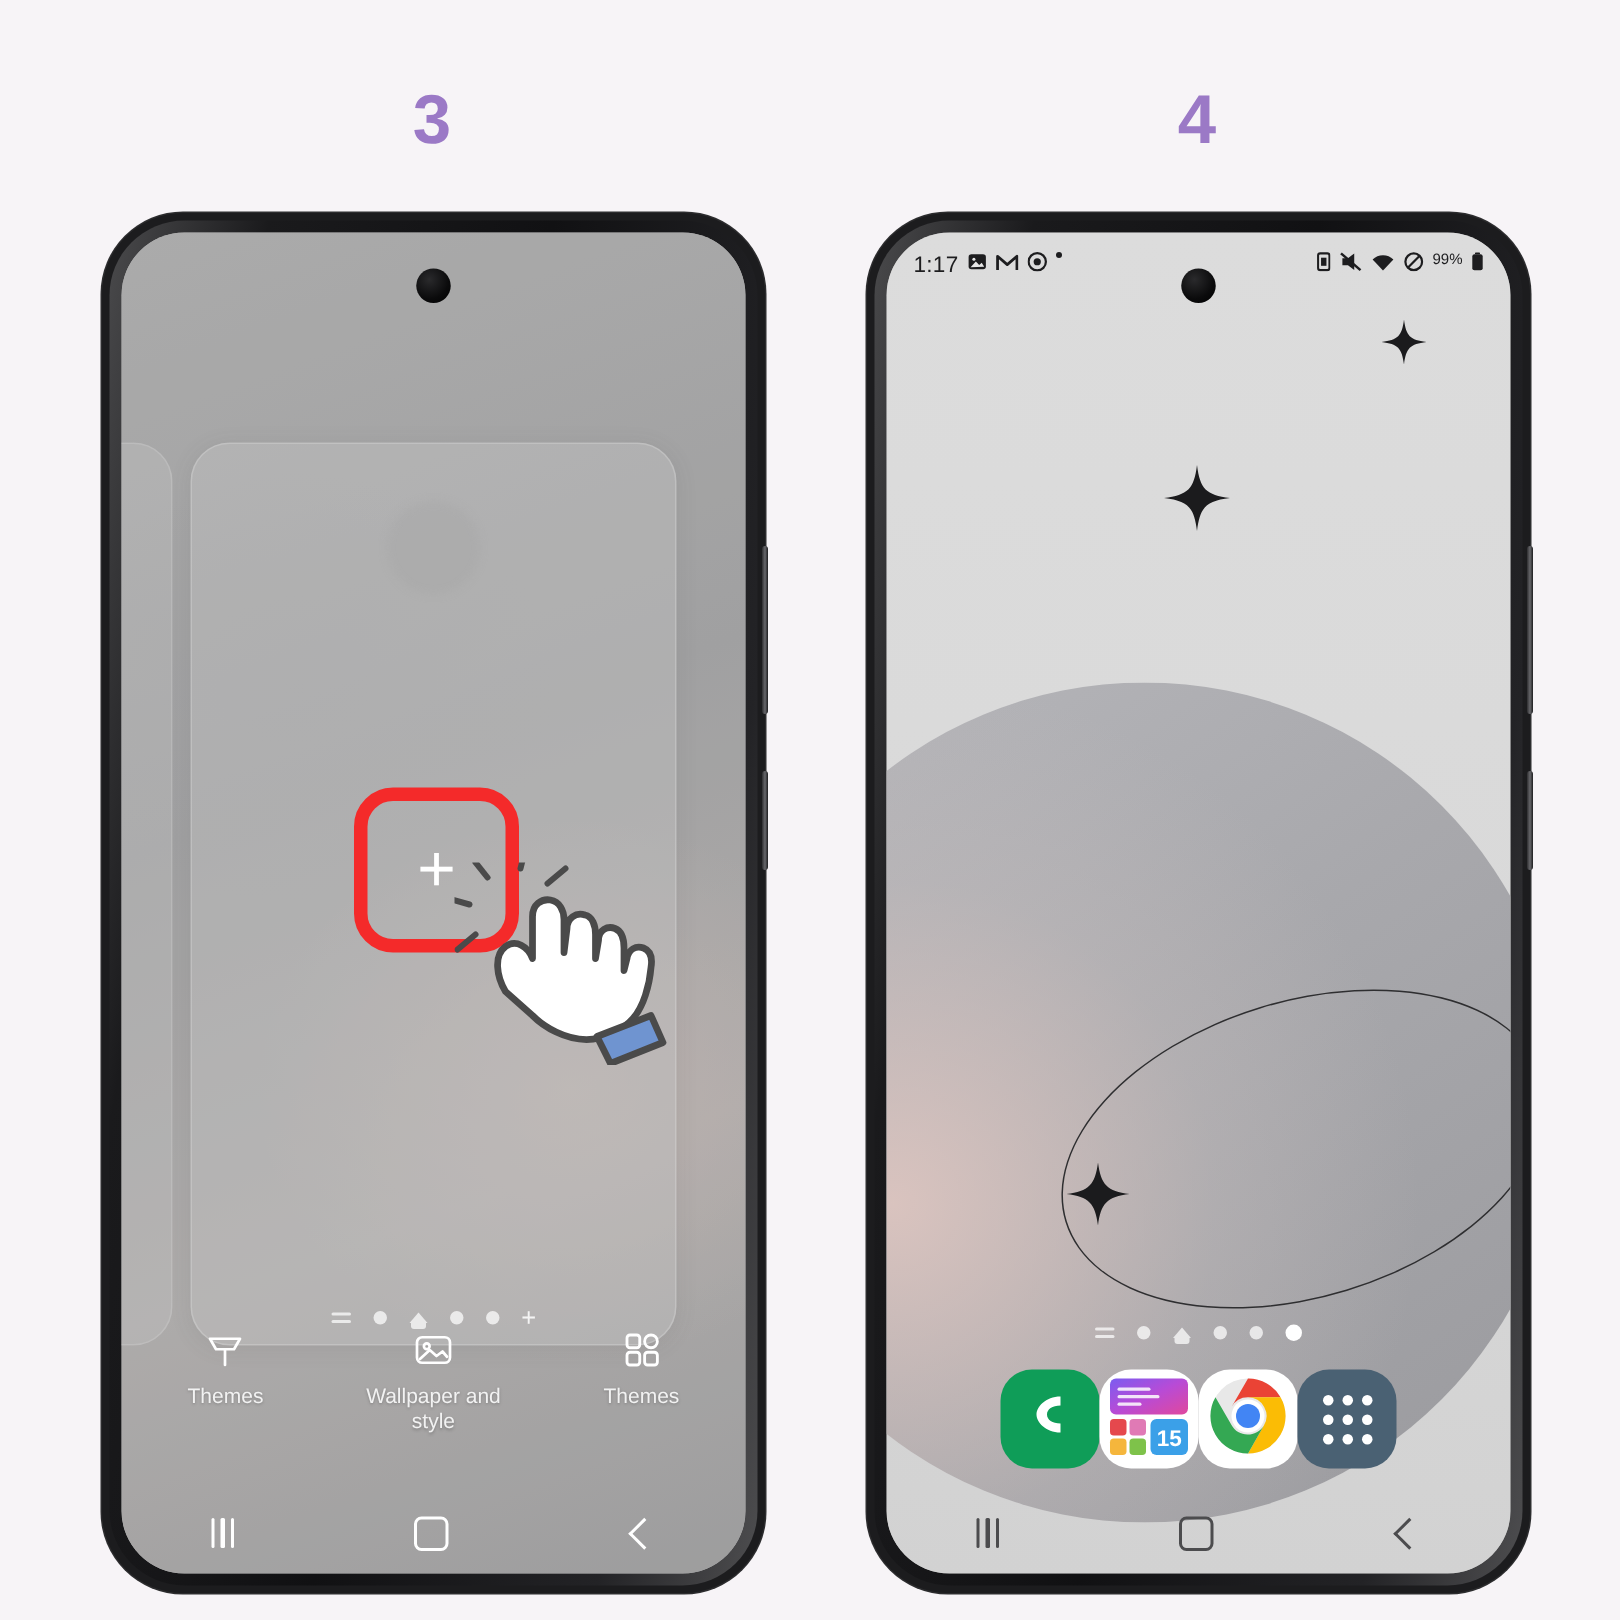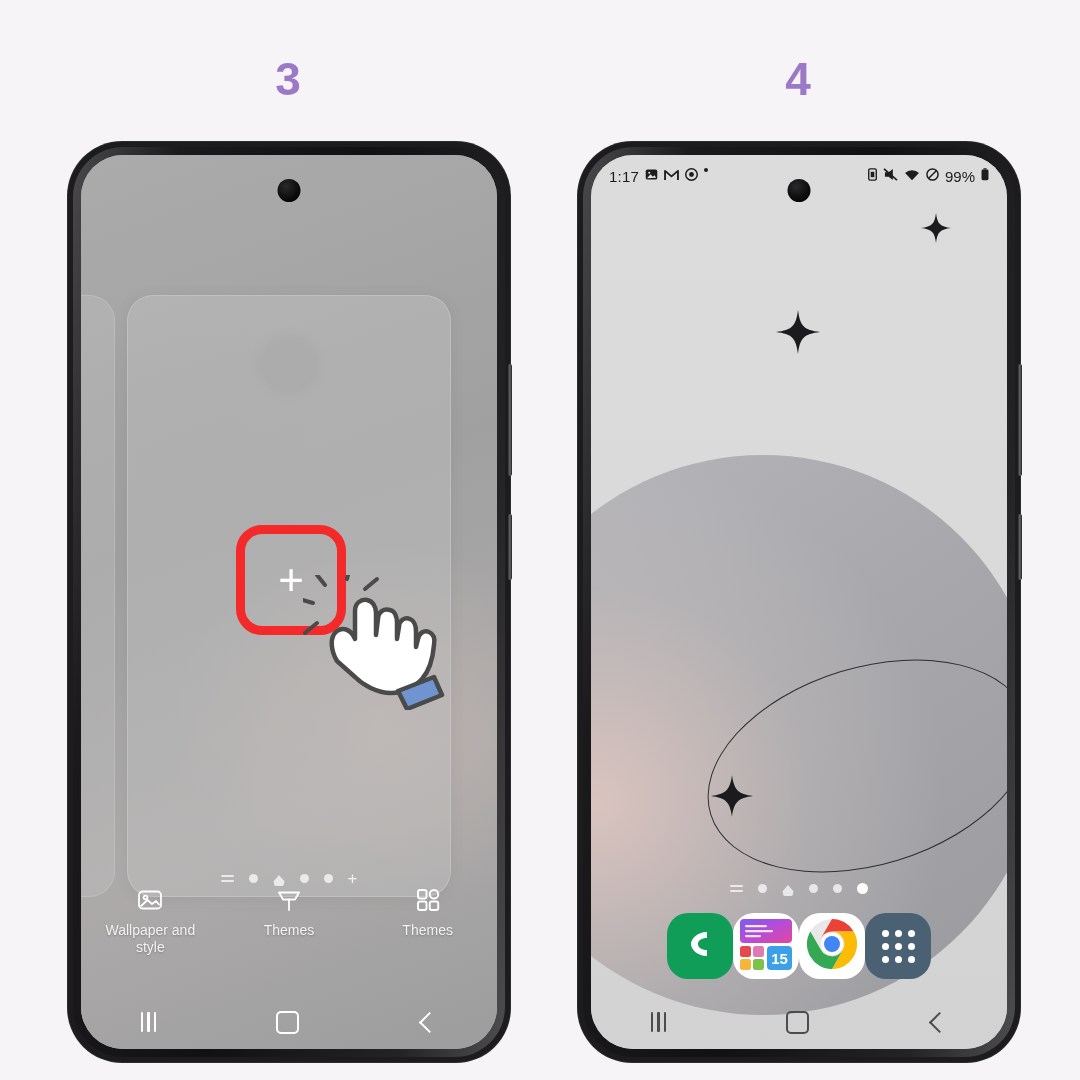--- a/index.html
+++ b/index.html
@@ -312,21 +312,21 @@
     justify-content: space-between;
     padding: 0 18px;
     box-sizing: border-box;
     color: #1d1d1f;
     font-size: 14px;
     z-index: 25;
   }
   .sb-left, .sb-right { display:flex; gap:6px; }
   .sb-time { font-size: 15px; font-weight: 500; letter-spacing: .2px; }
   .sb-dot { width:4px; height:4px; border-radius:50%; background:#1d1d1f; }
-  .sb-pct { font-size: 15px; font-weight: 500; }
+  .sb-pct { font-size: 10px; font-weight: 500; }
 
   .dock {
     position: absolute;
     left: 0; right: 0;
     bottom: 60px;
     height: 86px;
     display: flex;
     justify-content: center;
     align-items: center;
     z-index: 16;
@@ -404,37 +404,37 @@
       <div class="pd-home"></div>
       <div class="pd-dot"></div>
       <div class="pd-dot"></div>
       <div class="pd-plus">+</div>
     </div>
 
     <div class="edit-toolbar">
 
       <div class="tool-item">
         <span class="tool-icon">
+          <svg viewBox="0 0 30 30" width="30" height="30" fill="none" stroke="#ffffff" stroke-width="1.8" stroke-linejoin="round">
+            <path d="M5 7.5 L25 7.5 L21 14.5 L9 14.5 Z"></path>
+            <path d="M15 14.5 L15 25" stroke-linecap="round"></path>
+          </svg>
+        </span>
+        <span class="tool-label">Themes</span>
+      </div>
+
+      <div class="tool-item">
+        <span class="tool-icon">
           <svg viewBox="0 0 30 30" width="30" height="30" fill="none" stroke="#ffffff" stroke-width="1.8">
             <rect x="4" y="6.5" width="22" height="17" rx="3.5"></rect>
             <circle cx="10.5" cy="12.5" r="1.9"></circle>
             <path d="M6 21 L12.5 15 L17 19 L21 16 L24 19.5" stroke-linecap="round" stroke-linejoin="round"></path>
           </svg>
         </span>
         <span class="tool-label">Wallpaper and style</span>
-      </div>
-
-      <div class="tool-item">
-        <span class="tool-icon">
-          <svg viewBox="0 0 30 30" width="30" height="30" fill="none" stroke="#ffffff" stroke-width="1.8" stroke-linejoin="round">
-            <path d="M5 7.5 L25 7.5 L21 14.5 L9 14.5 Z"></path>
-            <path d="M15 14.5 L15 25" stroke-linecap="round"></path>
-          </svg>
-        </span>
-        <span class="tool-label">Themes</span>
       </div>
 
       <div class="tool-item">
         <span class="tool-icon">
           <svg viewBox="0 0 30 30" width="30" height="30" fill="none" stroke="#ffffff" stroke-width="1.9">
             <rect x="5" y="5" width="8.5" height="8.5" rx="2"></rect>
             <circle cx="21" cy="9.25" r="4.25"></circle>
             <rect x="5" y="16.5" width="8.5" height="8.5" rx="2"></rect>
             <rect x="16.75" y="16.5" width="8.5" height="8.5" rx="2"></rect>
           </svg>

